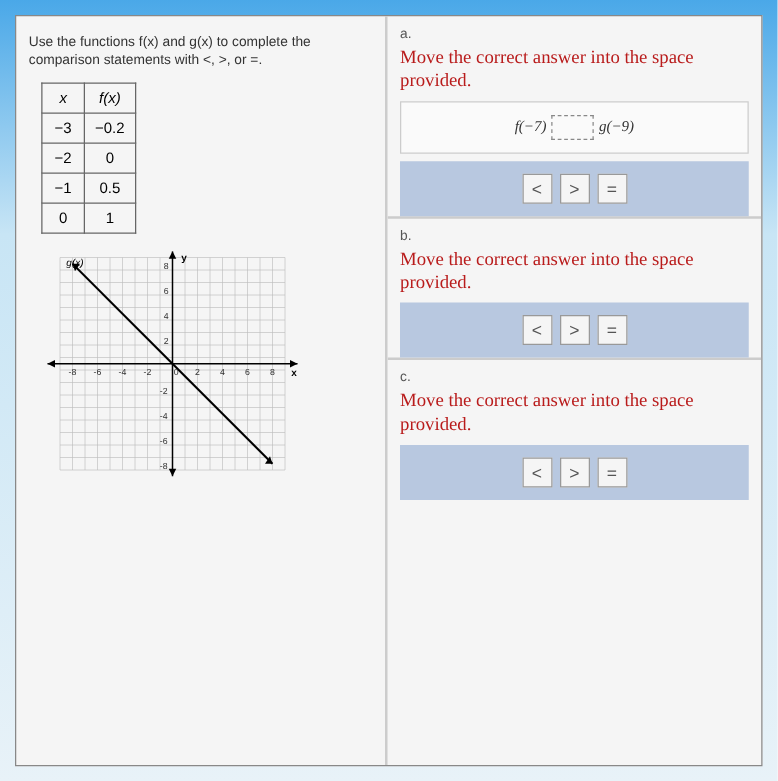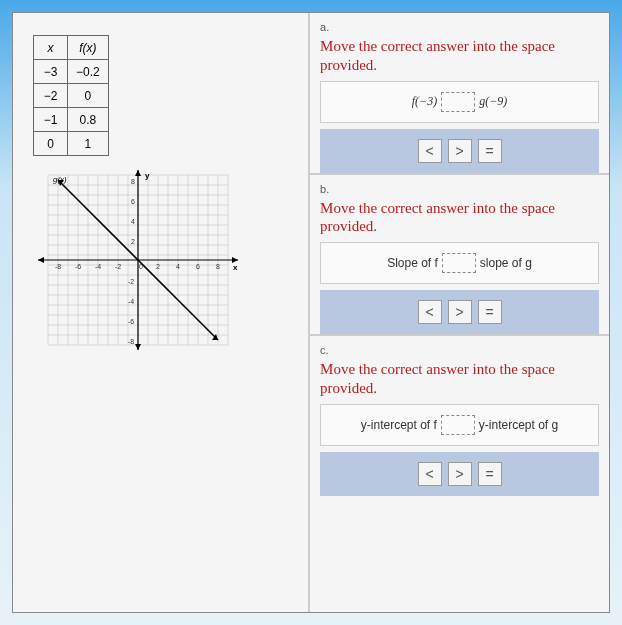--- a/index.html
+++ b/index.html
@@ -109,38 +109,39 @@
     cursor: grab;
   }
   .expr { font-style: italic; font-family: Georgia, serif; }
 </style>
 </head>
 <body>
 
 <div class="page">
 
   <div class="left-col">
+    <div class="instructions">Use the functions f(x) and g(x) to complete the comparison statements with &lt;, &gt;, or =.</div>
 
     <table class="data-table">
       <tbody>
           <tr>
         <th>x</th>
         <th>f(x)</th>
       </tr>
       <tr>
             <td>−3</td>
             <td>−0.2</td>
           </tr>
       <tr>
             <td>−2</td>
             <td>0</td>
           </tr>
       <tr>
             <td>−1</td>
-            <td>0.8</td>
+            <td>0.5</td>
           </tr>
       <tr>
             <td>0</td>
             <td>1</td>
           </tr>
     </tbody>
       </table>
 
     <div class="graph-wrap">
       <svg width="210" height="190" viewBox="0 0 210 190">
@@ -221,54 +222,44 @@
       </svg>
     </div>
   </div>
 
   <div class="right-col">
 
     <div class="section">
       <div class="section-label">a.</div>
       <div class="prompt">Move the correct answer into the space provided.</div>
       <div class="drop-row">
-        <span class="expr">f(−3)</span>
+        <span class="expr">f(−7)</span>
         <span class="drop-slot"></span>
         <span class="expr">g(−9)</span>
       </div>
       <div class="choices">
         <div class="choice">&lt;</div>
         <div class="choice">&gt;</div>
         <div class="choice">=</div>
       </div>
     </div>
 
     <div class="section">
       <div class="section-label">b.</div>
       <div class="prompt">Move the correct answer into the space provided.</div>
-      <div class="drop-row">
-        <span>Slope of f</span>
-        <span class="drop-slot"></span>
-        <span>slope of g</span>
-      </div>
       <div class="choices">
         <div class="choice">&lt;</div>
         <div class="choice">&gt;</div>
         <div class="choice">=</div>
       </div>
     </div>
 
     <div class="section" style="border-bottom:none;">
       <div class="section-label">c.</div>
       <div class="prompt">Move the correct answer into the space provided.</div>
-      <div class="drop-row">
-        <span>y-intercept of f</span>
-        <span class="drop-slot"></span>
-        <span>y-intercept of g</span>
-      </div>
       <div class="choices">
         <div class="choice">&lt;</div>
         <div class="choice">&gt;</div>
         <div class="choice">=</div>
       </div>
     </div>
 
   </div>
 </div>
 

